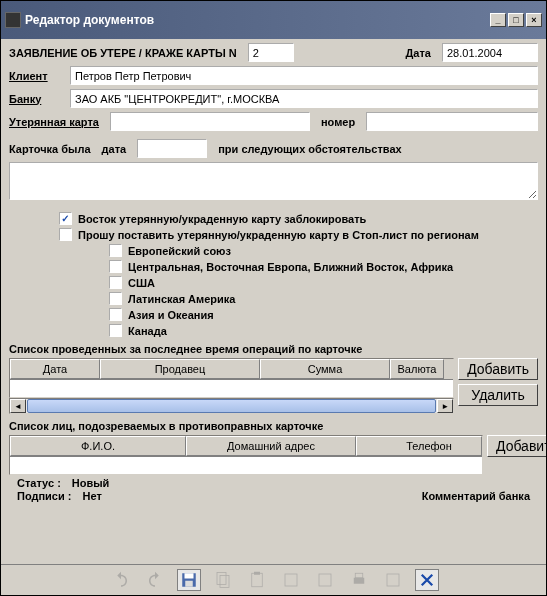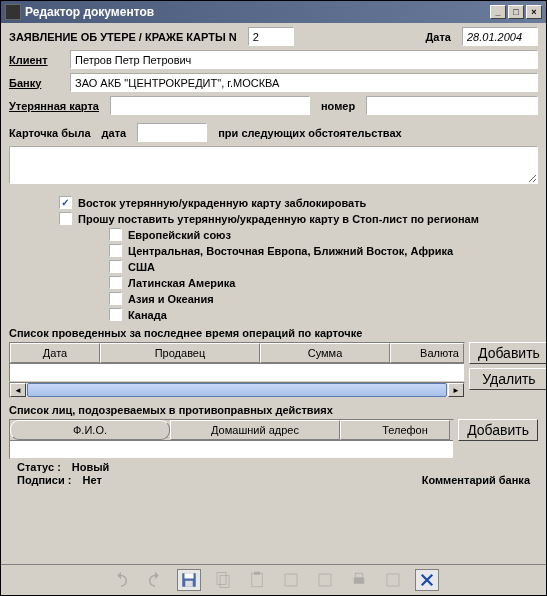--- a/index.html
+++ b/index.html
@@ -1,18 +1,18 @@
 <!DOCTYPE html>
 <html><head>
 <meta charset="utf-8">
 <style>
 * { box-sizing: border-box; margin: 0; padding: 0; }
 body { font-family: Tahoma, Arial, sans-serif; font-size: 11px; background: #c0c0c0; }
 .window { width: 547px; height: 596px; background: #d4d0c8; border: 1px solid #000; display: flex; flex-direction: column; }
-.titlebar { background: linear-gradient(to right, #4a5a7a, #6a7a9a); color: #fff; padding: 3px 4px; display: flex; align-items: center; font-weight: bold; font-size: 12px; }
+.titlebar { background: linear-gradient(to right, #4a5a7a, #6a7a9a); color: #fff; padding: 11px 4px; display: flex; align-items: center; font-weight: bold; font-size: 12px; }
 .titlebar .icon { width: 16px; height: 16px; margin-right: 4px; background: #333; border: 1px solid #666; }
 .titlebar .spacer { flex: 1; }
 .titlebtn { width: 16px; height: 14px; background: #d4d0c8; border: 1px solid #fff; border-right-color: #404040; border-bottom-color: #404040; margin-left: 2px; font-size: 9px; display: flex; align-items: center; justify-content: center; font-family: Arial; color: #000; font-weight: bold; cursor: pointer; }
 .content { padding: 4px 8px; flex: 1; overflow: hidden; }
 .row { display: flex; align-items: center; margin-bottom: 4px; gap: 11px; }
 .label-bold { font-weight: bold; }
 .label-u { font-weight: bold; text-decoration: underline; }
 .field { border: 1px inset #fff; background: #fff; padding: 2px 4px; height: 19px; font-size: 11px; font-family: inherit; }
 .select { border: 1px inset #fff; background: #fff; height: 19px; font-size: 11px; display: flex; align-items: center; padding: 0 2px; }
 .select .sel-btn { width: 14px; height: 15px; background: #d4d0c8; border: 1px solid #fff; border-right-color: #404040; border-bottom-color: #404040; margin-left: auto; display: flex; align-items: center; justify-content: center; font-size: 8px; }
@@ -50,21 +50,21 @@
     <div class="titlebtn">□</div>
     <div class="titlebtn">×</div>
   </div>
 
   <div class="content">
     <div class="row">
       <span class="label-bold">ЗАЯВЛЕНИЕ ОБ УТЕРЕ / КРАЖЕ КАРТЫ N</span>
       <input class="field" style="width: 46px;" value="2">
       <div style="flex:1"></div>
       <span class="label-bold">Дата</span>
-      <input class="field" style="width: 76px; font-style: italic;" value="28.01.2004">
+      <input class="field" style="width: 96px;" value="28.01.2004">
     </div>
 
     <div class="row">
       <span class="label-u" style="width:50px">Клиент</span>
       <input class="field" style="flex: 1 1 0%;" value="Петров Петр Петрович">
     </div>
     <div class="row">
       <span class="label-u" style="width:50px">Банку</span>
       <input class="field" style="flex: 1 1 0%;" value="ЗАО АКБ &quot;ЦЕНТРОКРЕДИТ&quot;, г.МОСКВА">
     </div>
@@ -122,45 +122,45 @@
 
     <div class="table-section">
       <div class="label-bold" style="margin-bottom:3px">Список проведенных за последнее время операций по карточке</div>
       <div class="table-wrap">
         <div style="flex:1">
           <div class="table">
             <div class="table-head" id="ops-head">
                 <div class="th" style="width: 90px;">Дата</div>
                 <div class="th" style="width: 160px;">Продавец</div>
                 <div class="th" style="width: 130px;">Сумма</div>
-                <div class="th" style="width: 74px; text-align: right;">Валюта</div>
+                <div class="th" style="width: 54px;">Валюта</div>
               </div>
             <div class="table-body"></div>
           </div>
           <div class="scrollbar-h">
             <div class="sb-btn">◄</div>
             <div class="sb-thumb"></div>
             <div class="sb-btn">►</div>
           </div>
         </div>
         <div class="btn-col">
           <button class="btn">Добавить</button>
           <button class="btn">Удалить</button>
         </div>
       </div>
     </div>
 
     <div class="table-section">
-      <div class="label-bold" style="margin-bottom:3px">Список лиц, подозреваемых в противоправных действиях</div>
+      <div class="label-bold" style="margin-bottom:3px">Список лиц, подозреваемых в противоправных карточке</div>
       <div class="table-wrap">
         <div class="table" style="flex:1">
           <div class="table-head" id="sus-head">
-              <div class="th" style="width: 160px; border-radius: 9px;">Ф.И.О.</div>
+              <div class="th" style="width: 176px;">Ф.И.О.</div>
               <div class="th" style="width: 170px;">Домашний адрес</div>
-              <div class="th" style="width: 110px; padding-left: 24px;">Телефон</div>
+              <div class="th" style="width: 126px; padding-left: 24px;">Телефон</div>
             </div>
           <div class="table-body"></div>
         </div>
         <div class="btn-col">
           <button class="btn">Добавить</button>
         </div>
       </div>
     </div>
 
     <div class="statusbar">

